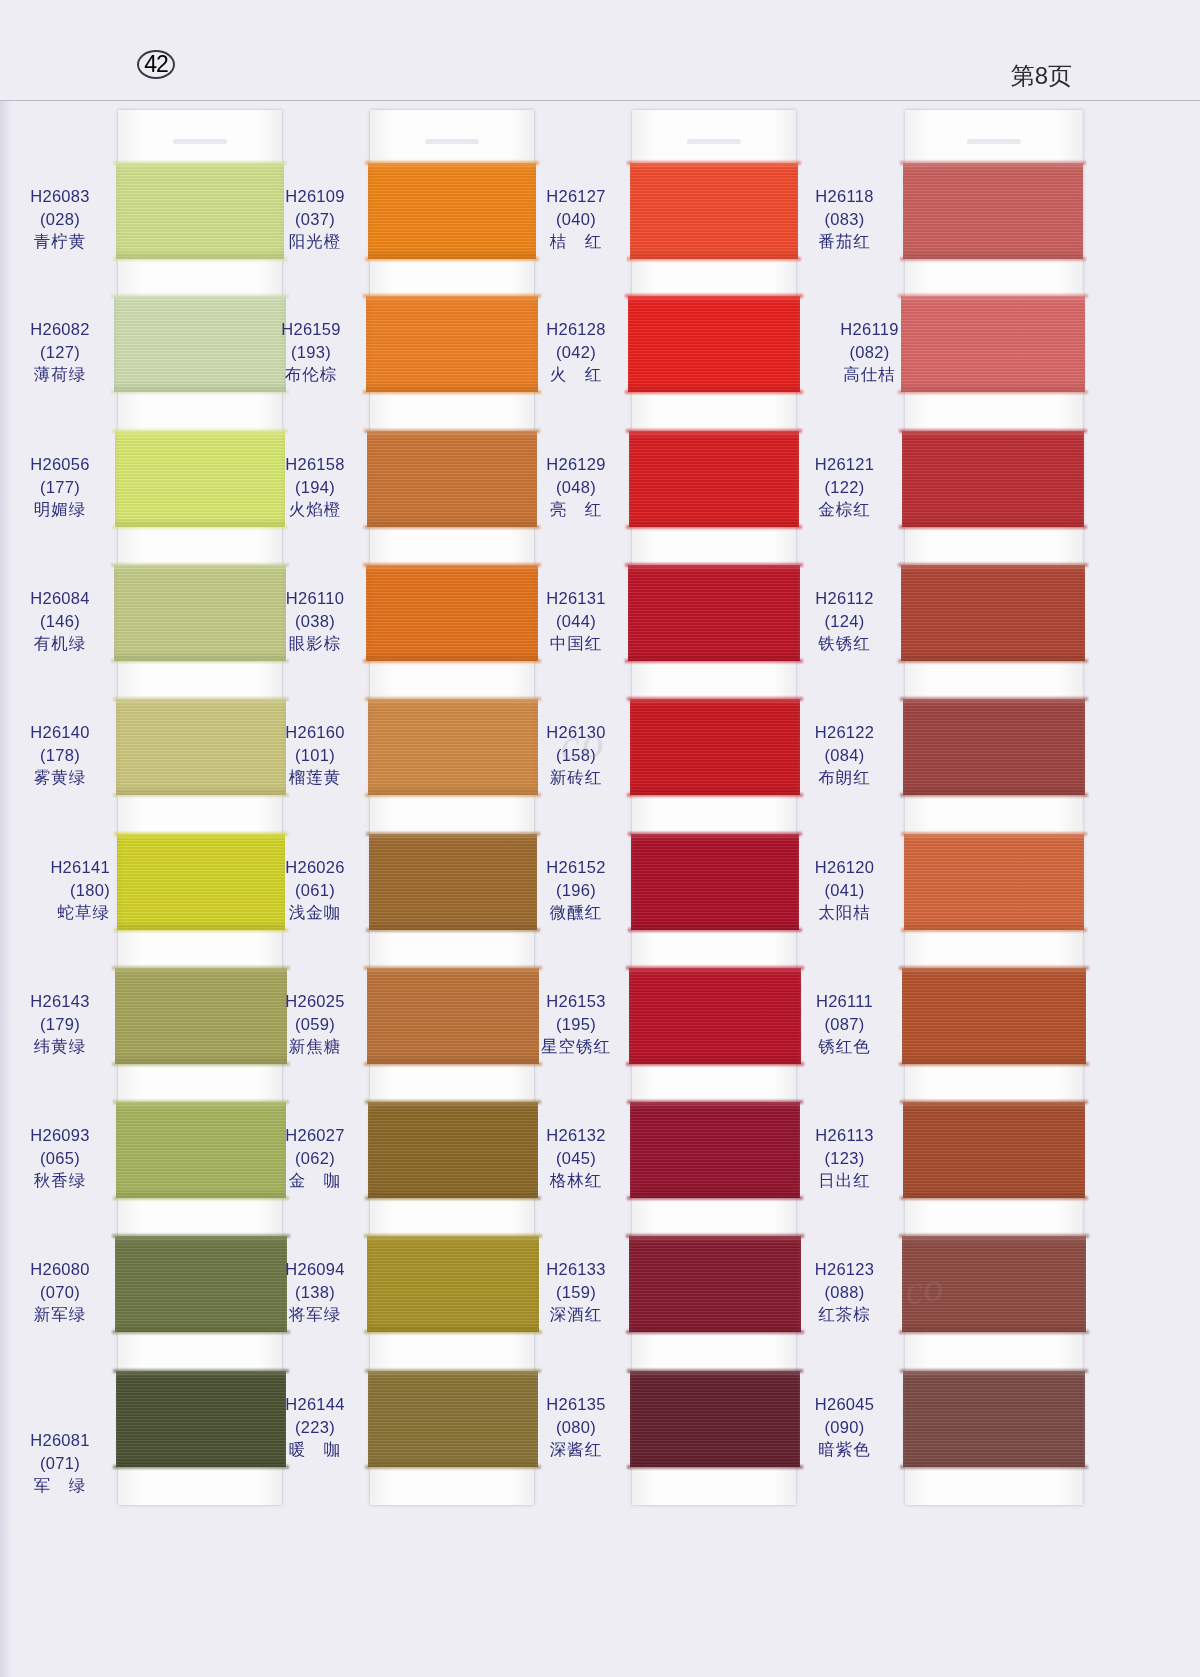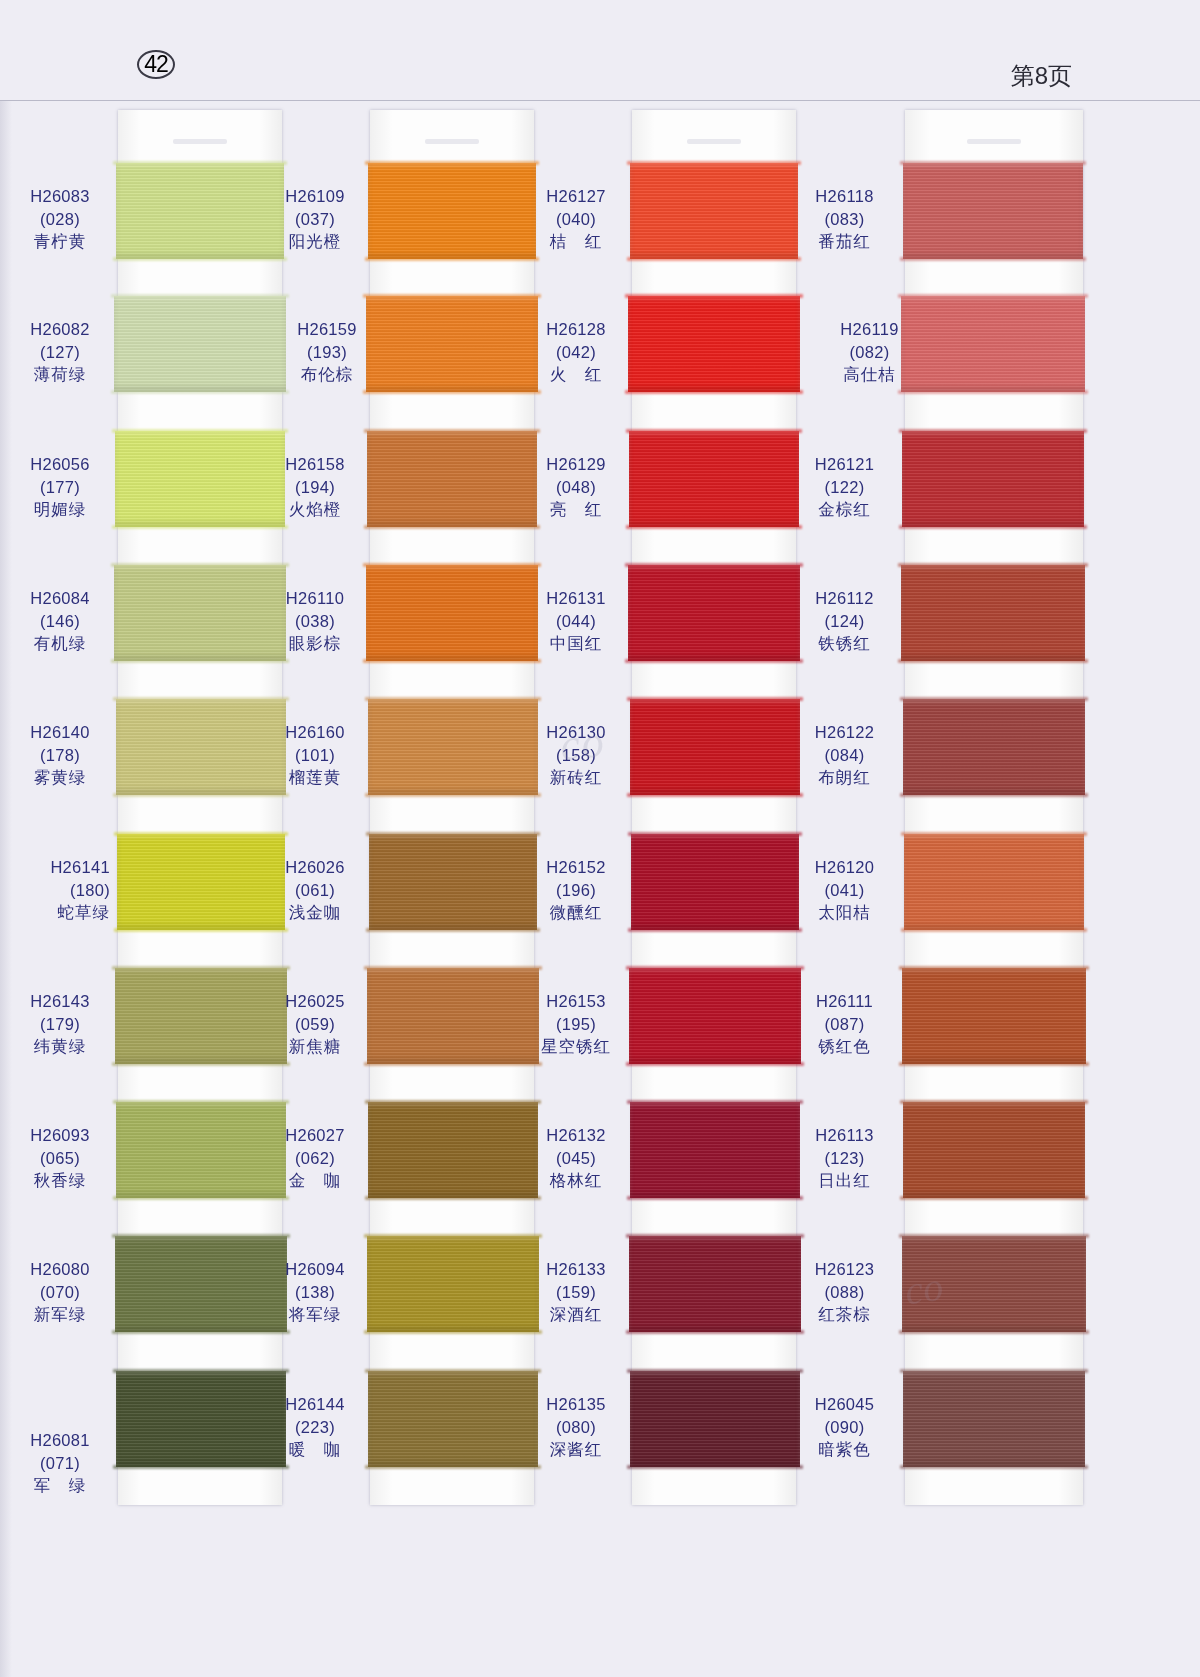--- a/index.html
+++ b/index.html
@@ -220,21 +220,21 @@
       </div>
       <div class="lbl" style="left: 268px; width: 94px; top: 84px;">
         <div class="code">H26109</div>
         <div class="alt">(037)</div>
         <div class="cn">阳光橙</div>
       </div>
       <div class="swatch" style="left: 366px; top: 195px; width: 172px; height: 96px; background-color: rgb(236, 127, 34);">
         <span class="edge-t"></span>
         <span class="edge-b"></span>
       </div>
-      <div class="lbl" style="left: 280px; width: 94px; top: 217px;">
+      <div class="lbl" style="left: 264px; width: 94px; top: 217px;">
         <div class="code">H26159</div>
         <div class="alt">(193)</div>
         <div class="cn">布伦棕</div>
       </div>
       <div class="swatch" style="left: 367px; top: 330px; width: 170px; height: 96px; background-color: rgb(202, 116, 53);">
         <span class="edge-t"></span>
         <span class="edge-b"></span>
       </div>
       <div class="lbl" style="left: 268px; width: 94px; top: 352px;">
         <div class="code">H26158</div>

